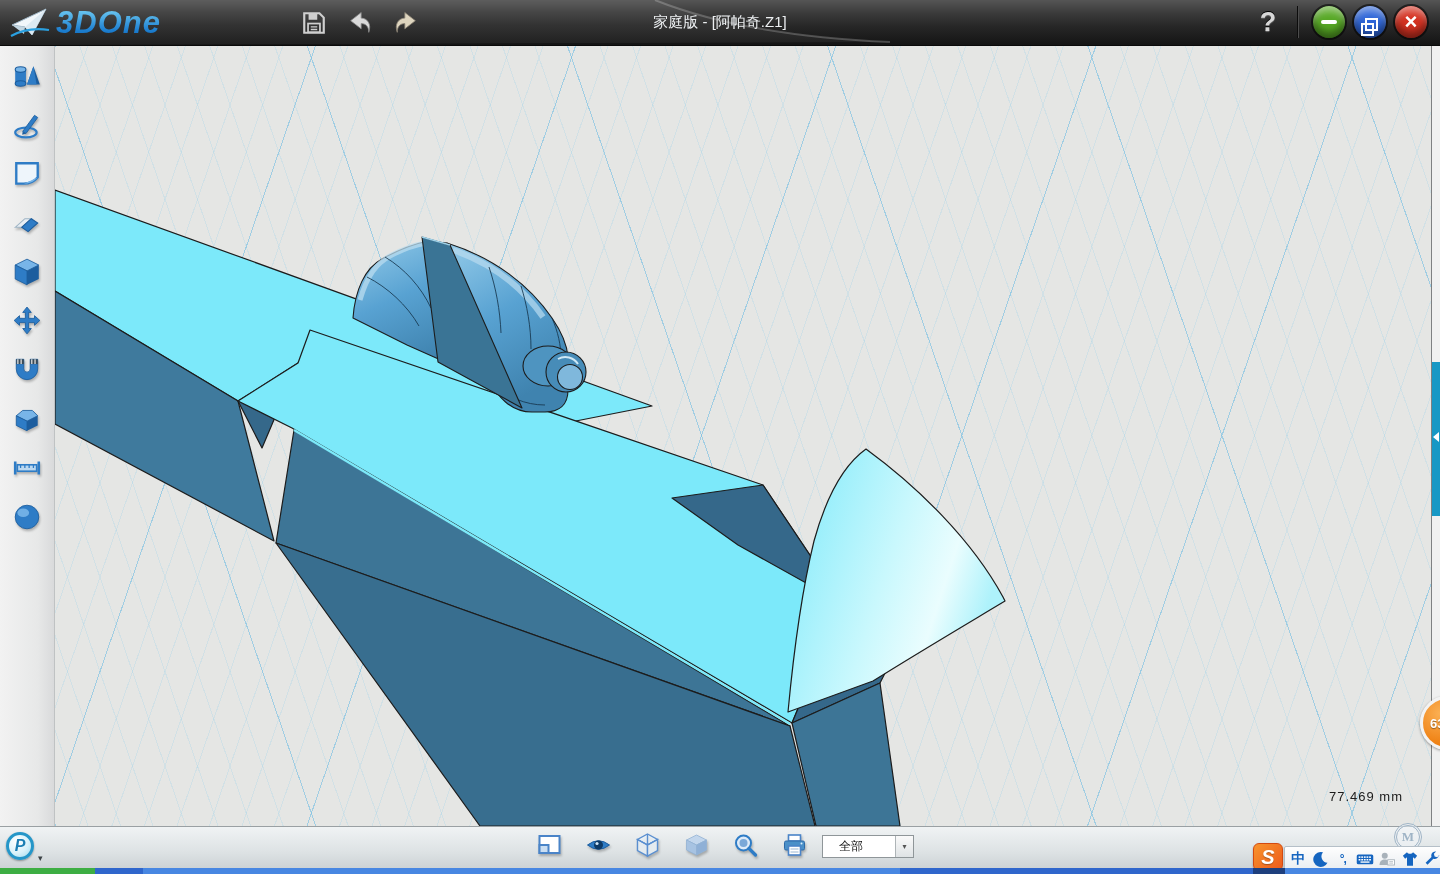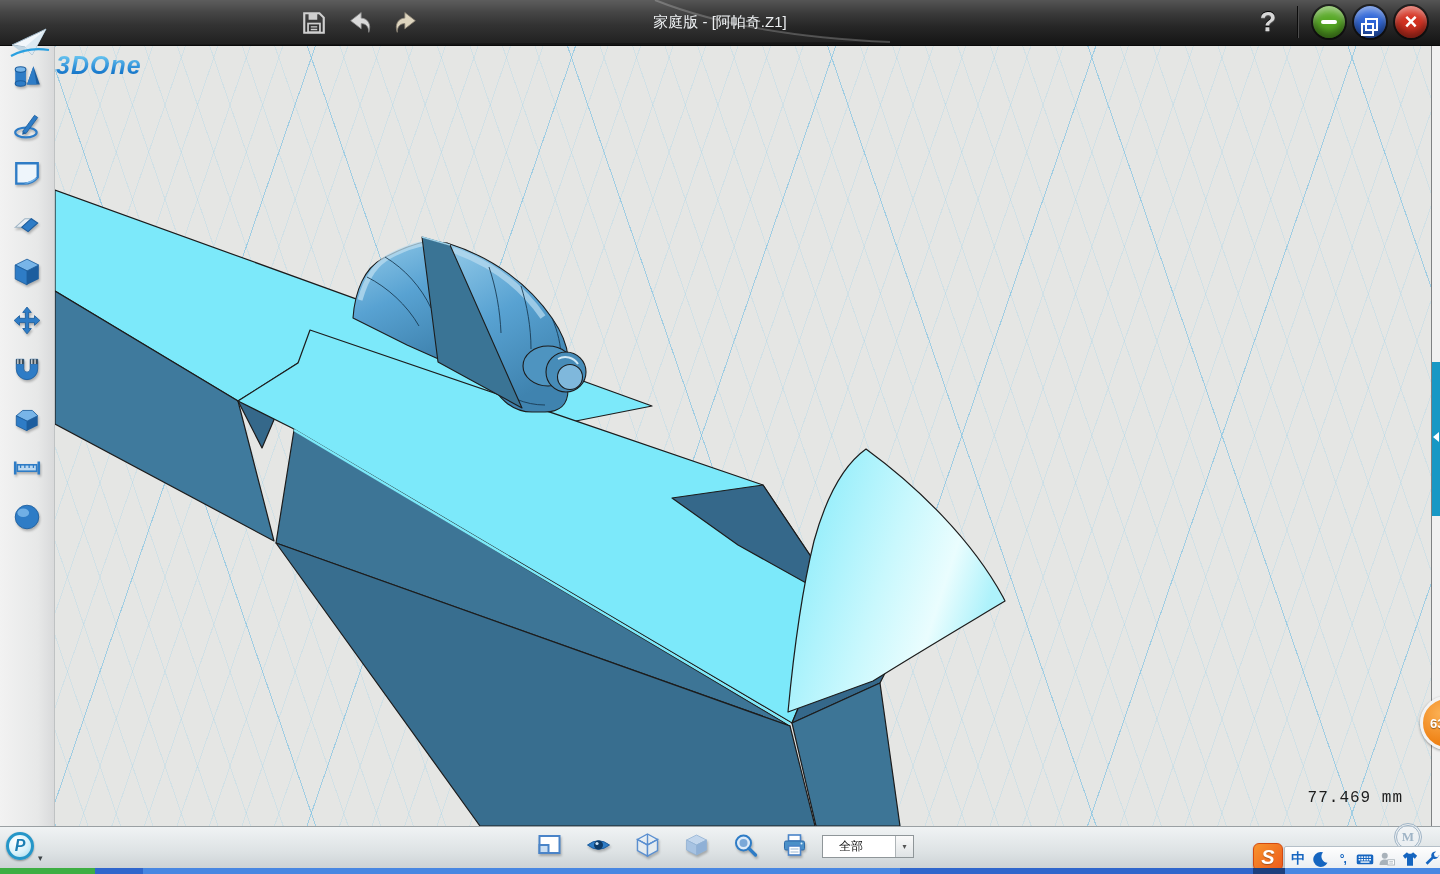--- a/index.html
+++ b/index.html
@@ -5,24 +5,24 @@
   html,body{margin:0;padding:0;background:#000;}
   .app{position:relative;width:1440px;height:874px;overflow:hidden;
        font-family:"Liberation Sans","DejaVu Sans",sans-serif;background:#e5e6e4;user-select:none;}
 
   
   .titlebar{position:absolute;left:0;top:0;width:1440px;height:45px;
     background:linear-gradient(#555 0%,#3a3a3a 30%,#262626 60%,#141414 100%);
     border-bottom:1px solid #0a0a0a;z-index:30;}
   .titlebar .swoosh{position:absolute;left:0;top:0;width:100%;height:100%;pointer-events:none;}
   .brand{position:absolute;left:10px;top:5px;display:flex;align-items:center;gap:6px;}
-  .brand-text{font-size:25px;font-weight:bold;font-style:italic;letter-spacing:1px;
+  .brand-text{font-size:31px;font-weight:bold;font-style:italic;letter-spacing:1px;
     background:linear-gradient(#7fd9f9,#1d7fd0 70%,#0c5fae);
     -webkit-background-clip:text;background-clip:text;color:transparent;
-    text-shadow:none;margin-top:46px;}
+    text-shadow:none;}
   .tb-buttons{position:absolute;left:300px;top:0;height:45px;display:flex;align-items:center;gap:18px;}
   .tb-btn{width:28px;height:28px;display:flex;align-items:center;justify-content:center;cursor:pointer;}
   .title-text{position:absolute;left:0;right:0;top:0;height:45px;display:flex;align-items:center;justify-content:center;
     color:#eceff1;font-size:15px;}
   .help-q{position:absolute;left:1255px;top:4px;width:26px;height:36px;color:#d8d8d8;font-size:27px;font-weight:bold;
     text-shadow:0 -1px 0 #000,0 1px 1px #666;display:flex;align-items:center;justify-content:center;}
   .tb-sep{position:absolute;left:1297px;top:6px;width:1px;height:32px;background:#0c0c0c;box-shadow:1px 0 0 #4c4c4c;}
   .win-controls{position:absolute;left:1313px;top:6px;display:flex;gap:9px;}
   .win-btn{width:32px;height:32px;border-radius:50%;position:relative;cursor:pointer;
     box-shadow:0 0 0 2px rgba(0,0,0,.55), inset 0 10px 8px -6px rgba(255,255,255,.55), inset 0 -6px 8px rgba(0,0,0,.35);}
@@ -43,22 +43,22 @@
   .viewport{position:absolute;left:55px;top:45px;width:1376px;height:781px;overflow:hidden;cursor:crosshair;
     background-color:#e5e6e4;
     background-image:
       repeating-linear-gradient(71deg,  rgba(120,190,225,.55) 0 1px, transparent 1px 246px),
       repeating-linear-gradient(109deg, rgba(120,190,225,.55) 0 1px, transparent 1px 246px),
       repeating-linear-gradient(71deg,  rgba(140,205,235,.22) 0 1px, transparent 1px 30.75px),
       repeating-linear-gradient(109deg, rgba(140,205,235,.22) 0 1px, transparent 1px 30.75px);}
   .model-svg{position:absolute;left:0;top:0;}
   .watermark{position:absolute;left:562px;top:371px;font-size:30px;font-weight:bold;font-style:italic;letter-spacing:2px;
     color:rgba(130,132,134,.38);text-shadow:1px 1px 0 rgba(255,255,255,.75);}
-  .scale-label{position:absolute;right:28px;top:744px;font-family:Liberation Mono, monospace;
-    font-size:16px;color:#1c1c1c;letter-spacing:1px;}
+  .scale-label{position:absolute;right:28px;top:744px;font-family:Liberation Sans, sans-serif;
+    font-size:13px;color:#1c1c1c;letter-spacing:1px;}
 
   
   .right-strip{position:absolute;left:1431px;top:45px;width:9px;height:781px;background:#f0f0f0;border-left:1px solid #7e8082;z-index:21;}
   .flyout-tab{position:absolute;left:1432px;top:362px;width:8px;height:154px;background:#1798c5;z-index:22;cursor:pointer;}
   .flyout-arrow{position:absolute;left:1px;top:70px;width:0;height:0;border-top:5px solid transparent;border-bottom:5px solid transparent;border-right:6px solid #fff;}
   .notif-badge{position:absolute;left:1420px;top:696px;width:54px;height:54px;border-radius:50%;z-index:23;cursor:pointer;
     background:radial-gradient(circle at 35% 30%,#fbb054,#f08519 60%,#e2700c);
     border:3px solid #f3f3f3;box-sizing:border-box;box-shadow:0 1px 3px rgba(0,0,0,.4);}
   .notif-badge span{position:absolute;left:7px;top:17px;color:#fff;font-size:13px;font-weight:bold;text-shadow:0 1px 1px rgba(0,0,0,.4);}
 

